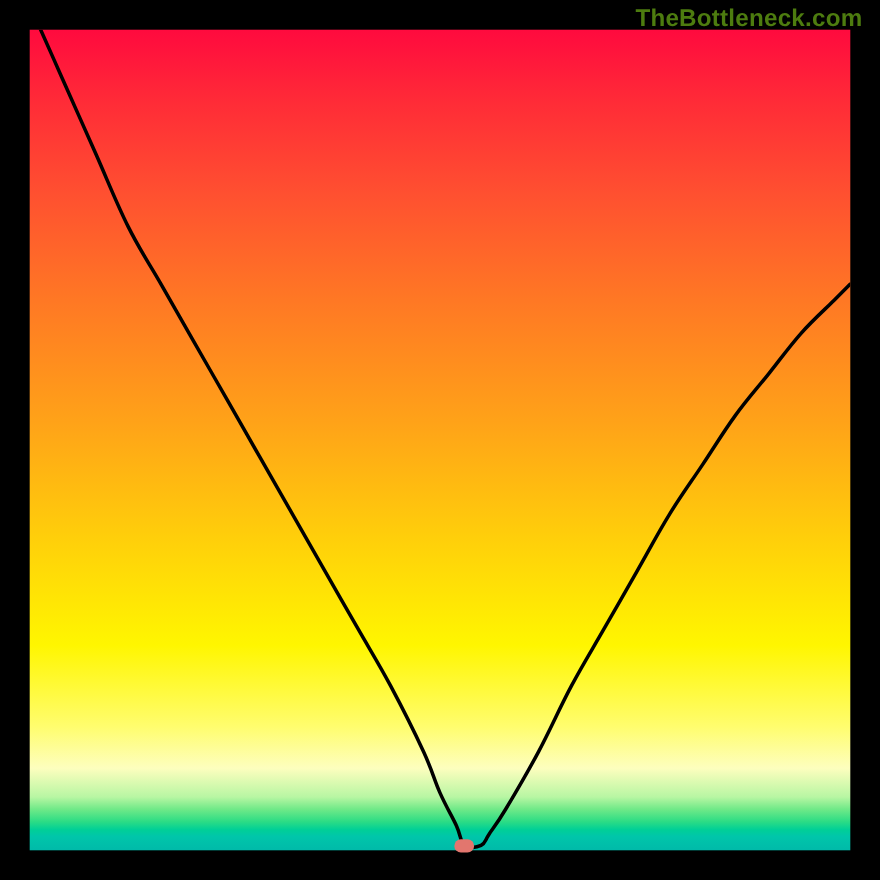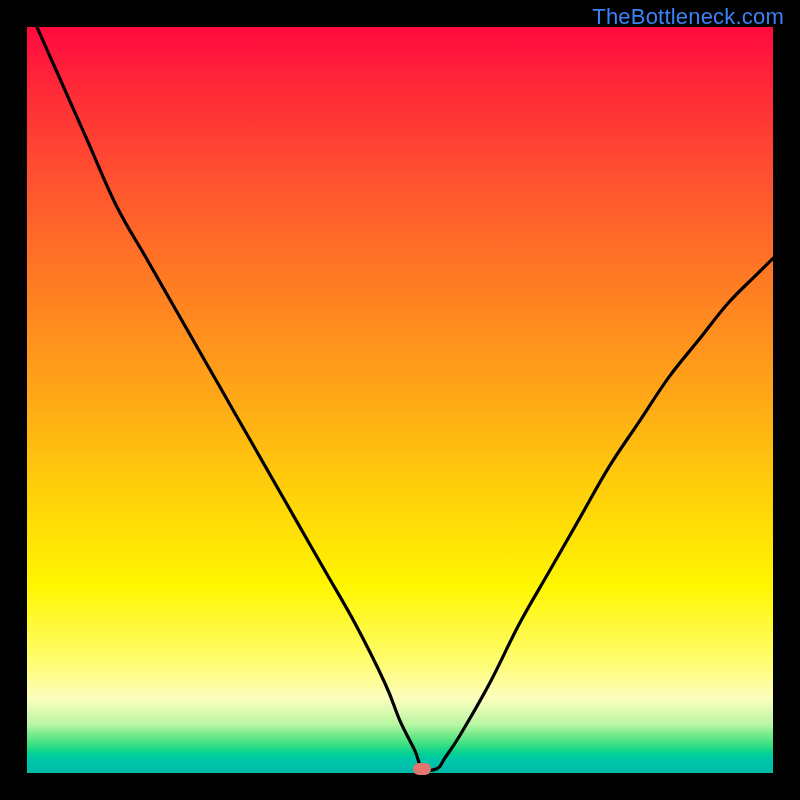--- a/index.html
+++ b/index.html
@@ -39,22 +39,22 @@
       #00cf97 97.5%,
       #00c6aa 98.3%,
       #00baa9 100%
     );
   }
   .watermark {
     position: absolute;
     top: 4px;
     right: 16px;
     font-size: 22px;
-    font-weight: 400;
-    color: #3b82f6;
+    font-weight: 700;
+    color: #4d7c0f;
     letter-spacing: 0.2px;
   }
   svg.curve {
     position: absolute;
     left: 0;
     top: 0;
     width: 746px;
     height: 746px;
   }
   .minmarker {

